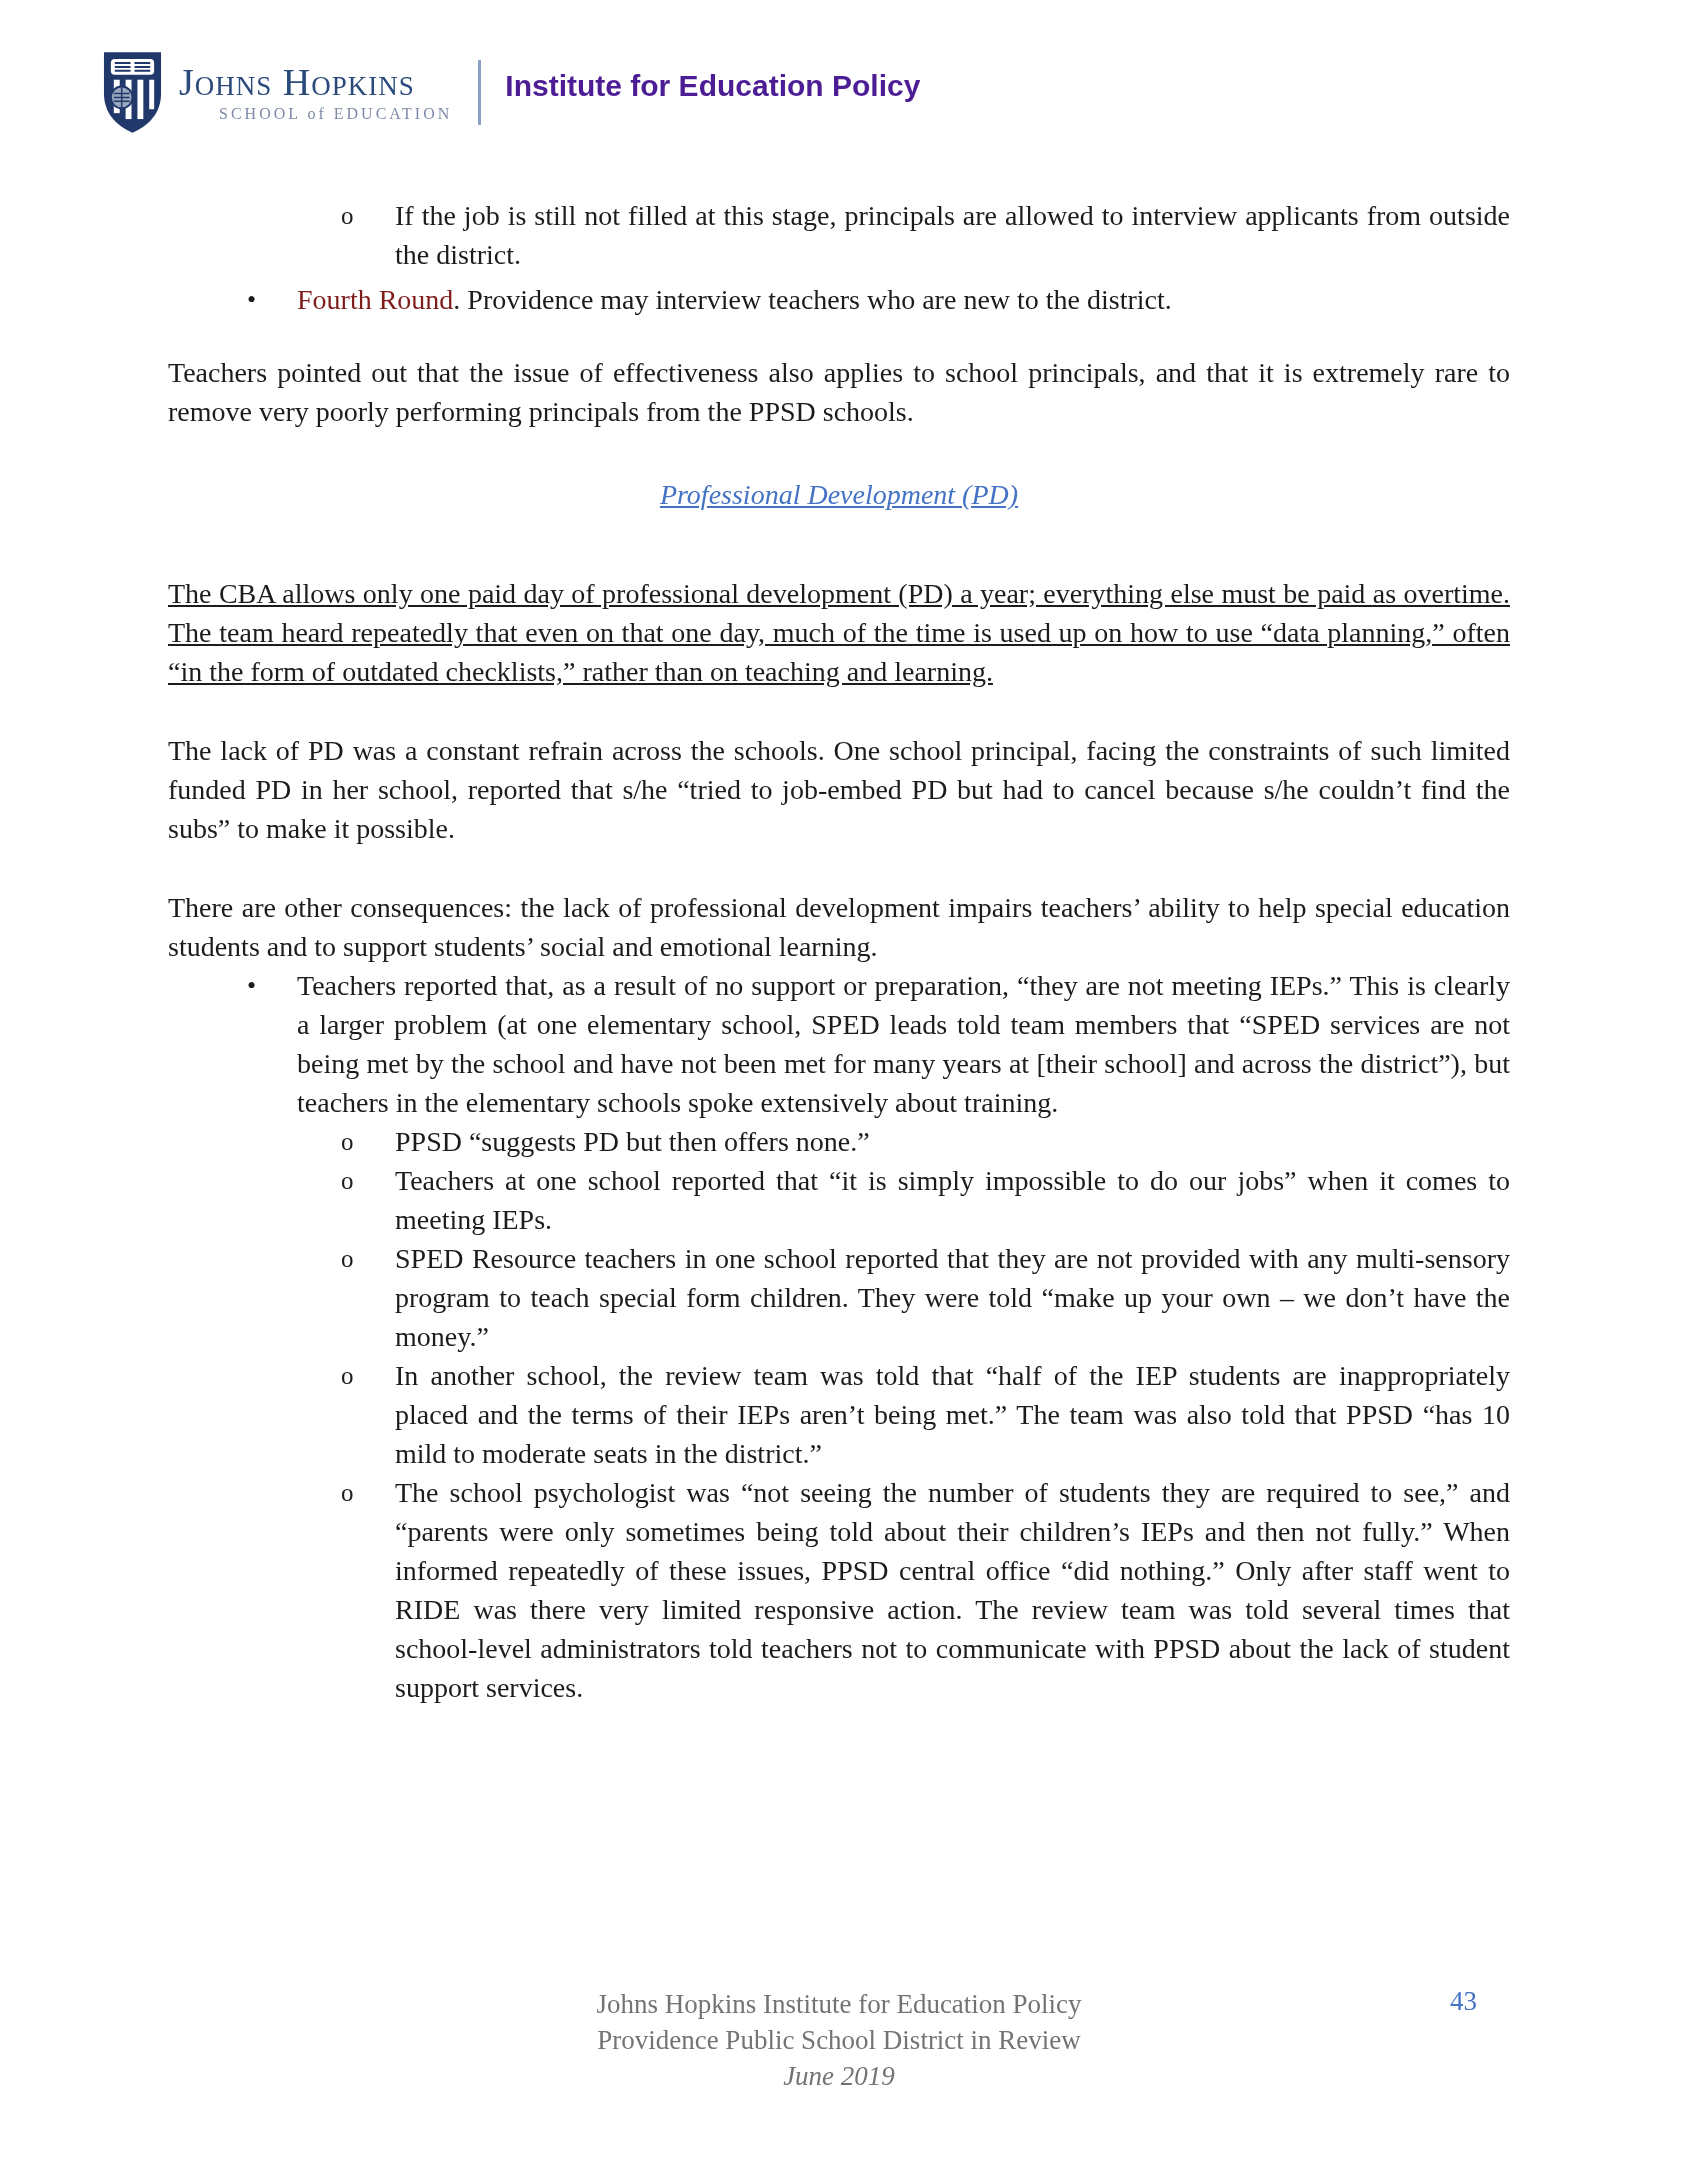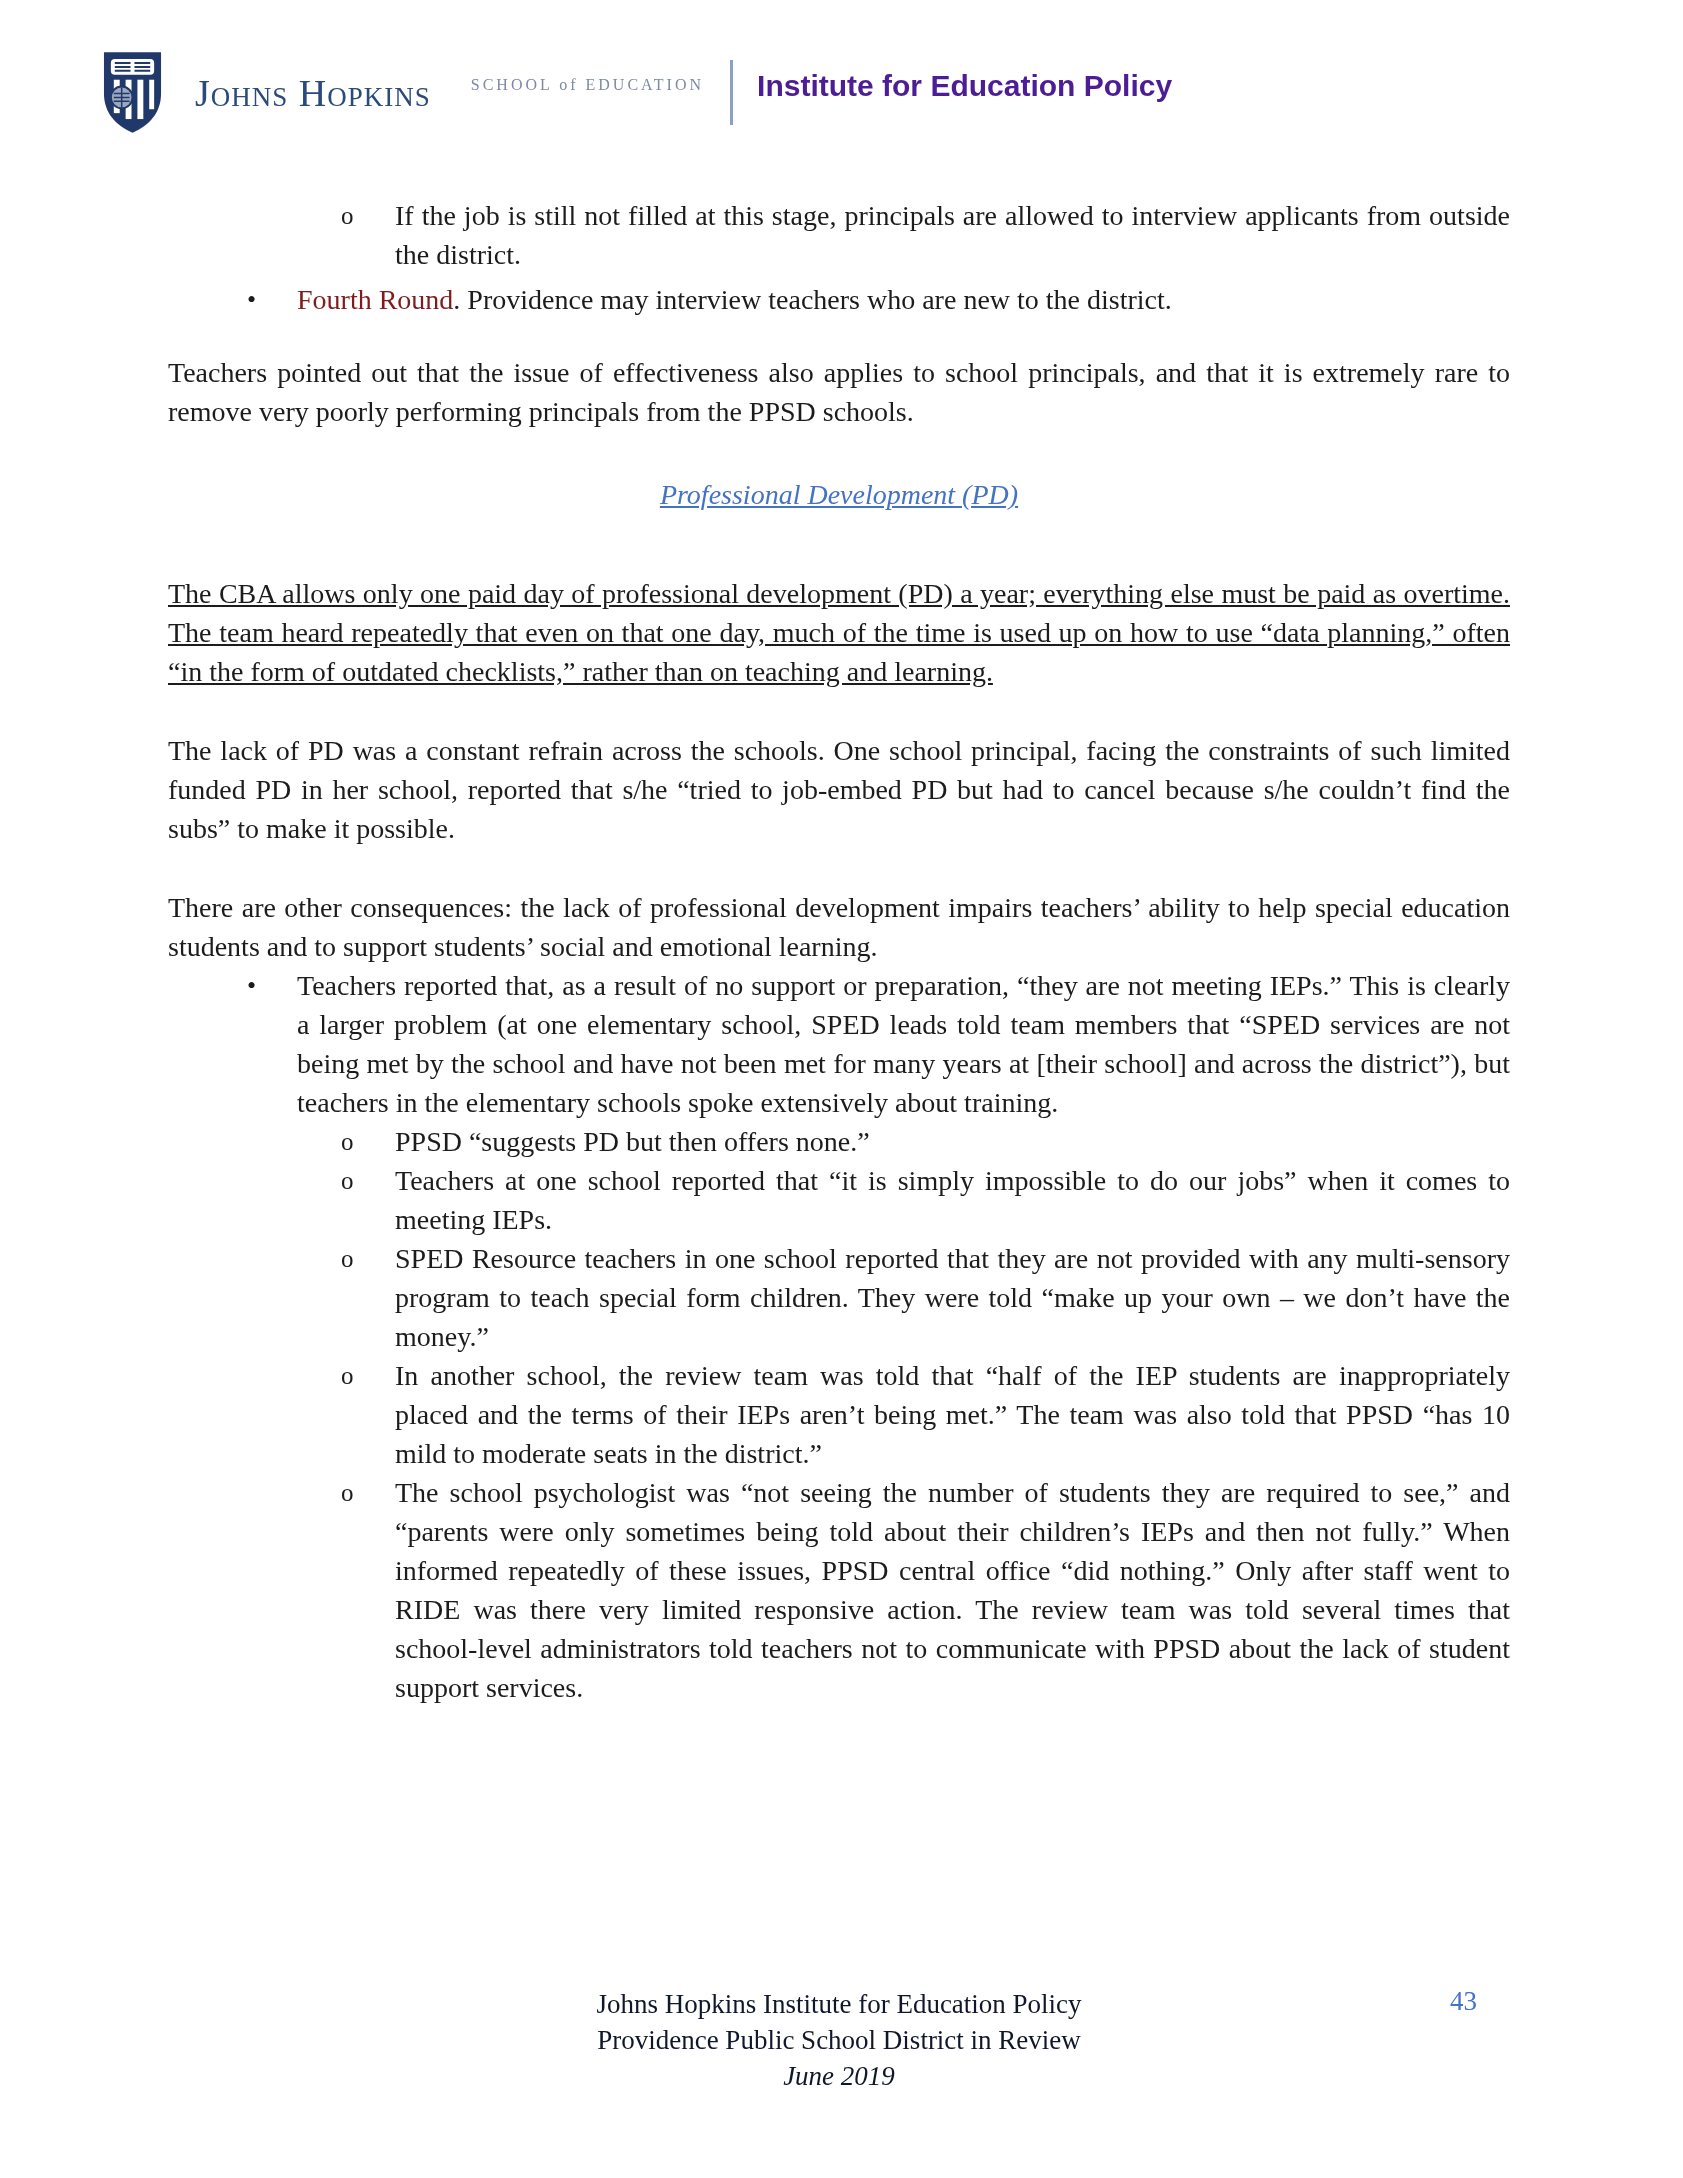--- a/index.html
+++ b/index.html
@@ -3,21 +3,21 @@
 <meta charset="utf-8">
 <style>
   html,body{margin:0;padding:0;}
   body{
     width:1683px;height:2178px;background:#ffffff;position:relative;
     font-family:"Liberation Serif", serif;color:#1c1c1c;
   }
   
   .header{position:absolute;top:50px;left:102px;display:flex;align-items:center;}
   .shield{width:61px;height:85px;flex:none;}
-  .brand{margin-left:32px;display:flex;flex-direction:row;}
+  .brand{margin-left:16px;display:flex;flex-direction:column;}
   .brand-name{font-size:38px;color:#2b4a7c;letter-spacing:1px;line-height:40px;}
   .brand-sub{font-size:16px;color:#7d89a6;letter-spacing:3px;margin-top:3px;margin-left:40px;}
   .hdr-divider{width:3px;height:65px;background:#8aa0c4;margin:0 24px 0 26px;flex:none;}
   .division{font-size:30px;font-weight:bold;color:#4c1d95;font-family:"Liberation Sans", sans-serif;margin-top:-14px;}
   
   .content{position:absolute;left:168px;top:196px;width:1342px;
     font-size:28px;line-height:39px;text-align:justify;}
   .para{margin:0;}
   .gap-sm{margin-top:34px;}
   .gap-md{margin-top:40px;}
@@ -26,21 +26,21 @@
   .li .text{flex:1;text-align:justify;}
   .li1{padding-left:79px;}
   .li1 .marker{flex:none;width:50px;font-size:26px;}
   .li2{padding-left:173px;}
   .li2 .marker{flex:none;width:54px;font-size:25px;}
   .li1-tight{margin-top:6px;}
   .accent{color:#7f1d1d;}
   .heading-pd{margin-top:44px;text-align:center;font-style:italic;color:#4472c4;text-decoration:underline;}
   
   .footer{position:absolute;top:1986px;left:168px;width:1342px;text-align:center;
-    color:#0f172a;font-size:27px;line-height:36px;}
+    color:#737373;font-size:27px;line-height:36px;}
   .footer .italic{font-style:italic;}
   .page-number{position:absolute;top:1986px;right:206px;color:#4472c4;font-size:27px;}
 </style>
 </head>
 <body>
 
 <div class="header">
   <span class="shield">
     <svg viewBox="0 0 62 86" width="61" height="85">
       <path d="M2 2 H60 V44 C60 64 48 76 31 84 C14 76 2 64 2 44 Z" fill="#21386b"></path>

